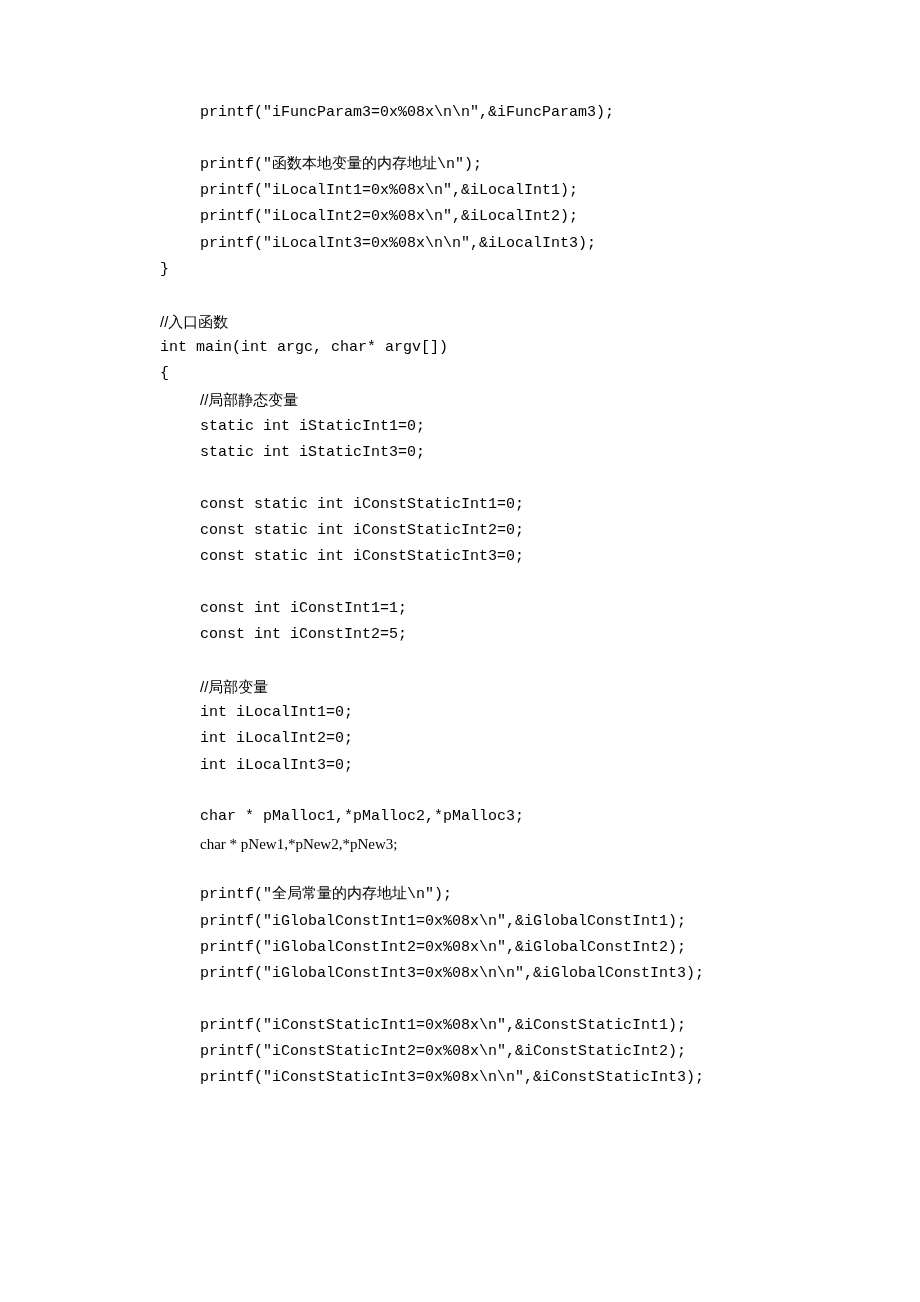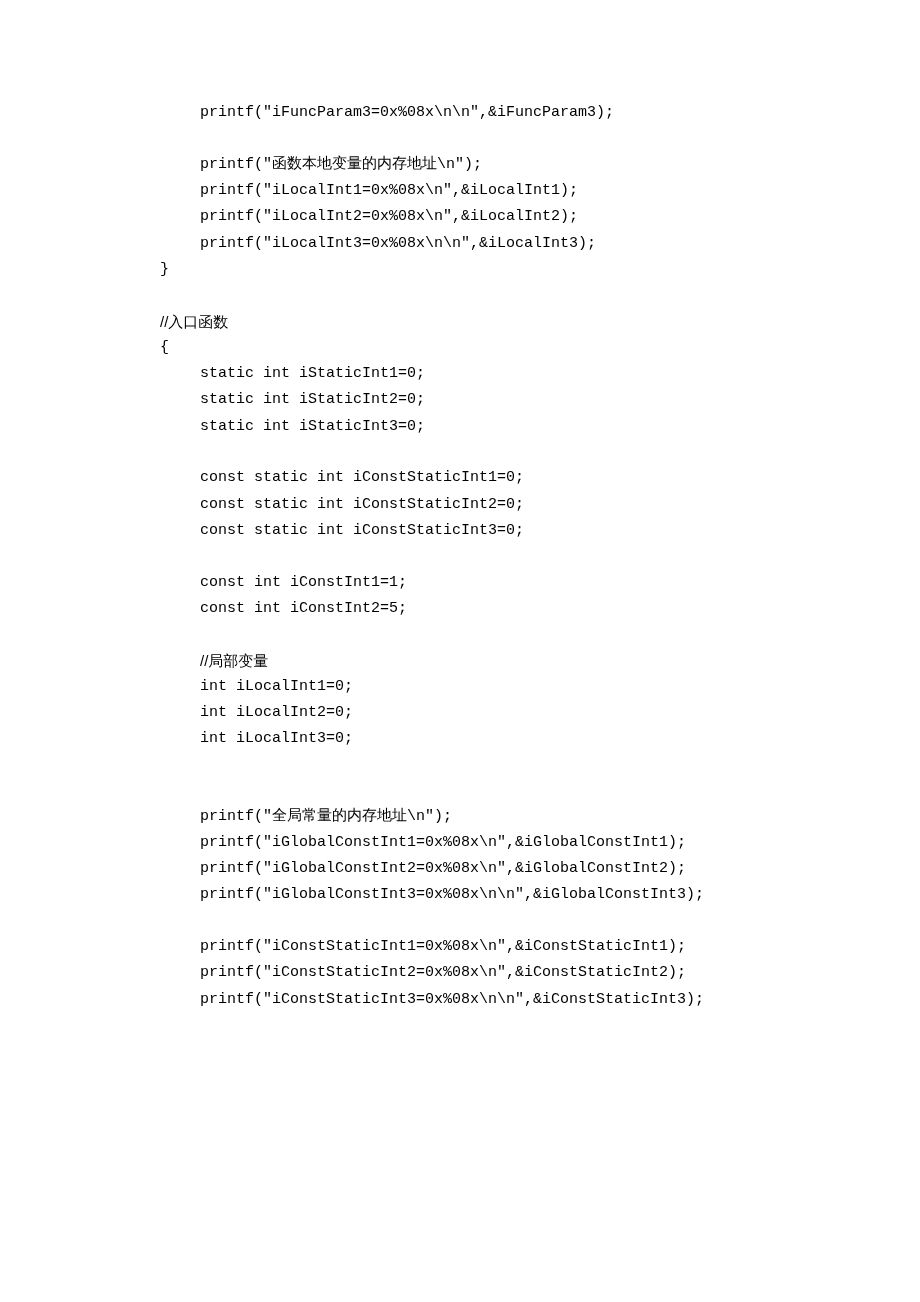--- a/index.html
+++ b/index.html
@@ -35,37 +35,40 @@
 <div>
   <div class="indent">printf("iFuncParam3=0x%08x\n\n",&amp;iFuncParam3);</div>
   <div class="blank"></div>
   <div class="indent">printf("函数本地变量的内存地址\n");</div>
   <div class="indent">printf("iLocalInt1=0x%08x\n",&amp;iLocalInt1);</div>
   <div class="indent">printf("iLocalInt2=0x%08x\n",&amp;iLocalInt2);</div>
   <div class="indent">printf("iLocalInt3=0x%08x\n\n",&amp;iLocalInt3);</div>
   <div>}</div>
   <div class="blank"></div>
   <div class="cn">//入口函数</div>
+  <div>int main(int argc, char* argv[])</div>
   <div>{</div>
+  <div class="indent cn">//局部静态变量</div>
   <div class="indent">static int iStaticInt1=0;</div>
-  <div class="indent">static int iStaticInt2=0;</div>
   <div class="indent">static int iStaticInt3=0;</div>
   <div class="blank"></div>
   <div class="indent">const static int iConstStaticInt1=0;</div>
   <div class="indent">const static int iConstStaticInt2=0;</div>
   <div class="indent">const static int iConstStaticInt3=0;</div>
   <div class="blank"></div>
   <div class="indent">const int iConstInt1=1;</div>
   <div class="indent">const int iConstInt2=5;</div>
   <div class="blank"></div>
   <div class="indent cn">//局部变量</div>
   <div class="indent">int   iLocalInt1=0;</div>
   <div class="indent">int   iLocalInt2=0;</div>
   <div class="indent">int   iLocalInt3=0;</div>
   <div class="blank"></div>
+  <div class="indent">char  * pMalloc1,*pMalloc2,*pMalloc3;</div>
+  <div class="indent cn-sans">char    * pNew1,*pNew2,*pNew3;</div>
   <div class="blank"></div>
   <div class="indent">printf("全局常量的内存地址\n");</div>
   <div class="indent">printf("iGlobalConstInt1=0x%08x\n",&amp;iGlobalConstInt1);</div>
   <div class="indent">printf("iGlobalConstInt2=0x%08x\n",&amp;iGlobalConstInt2);</div>
   <div class="indent">printf("iGlobalConstInt3=0x%08x\n\n",&amp;iGlobalConstInt3);</div>
   <div class="blank"></div>
   <div class="indent">printf("iConstStaticInt1=0x%08x\n",&amp;iConstStaticInt1);</div>
   <div class="indent">printf("iConstStaticInt2=0x%08x\n",&amp;iConstStaticInt2);</div>
   <div class="indent">printf("iConstStaticInt3=0x%08x\n\n",&amp;iConstStaticInt3);</div>
 </div>

